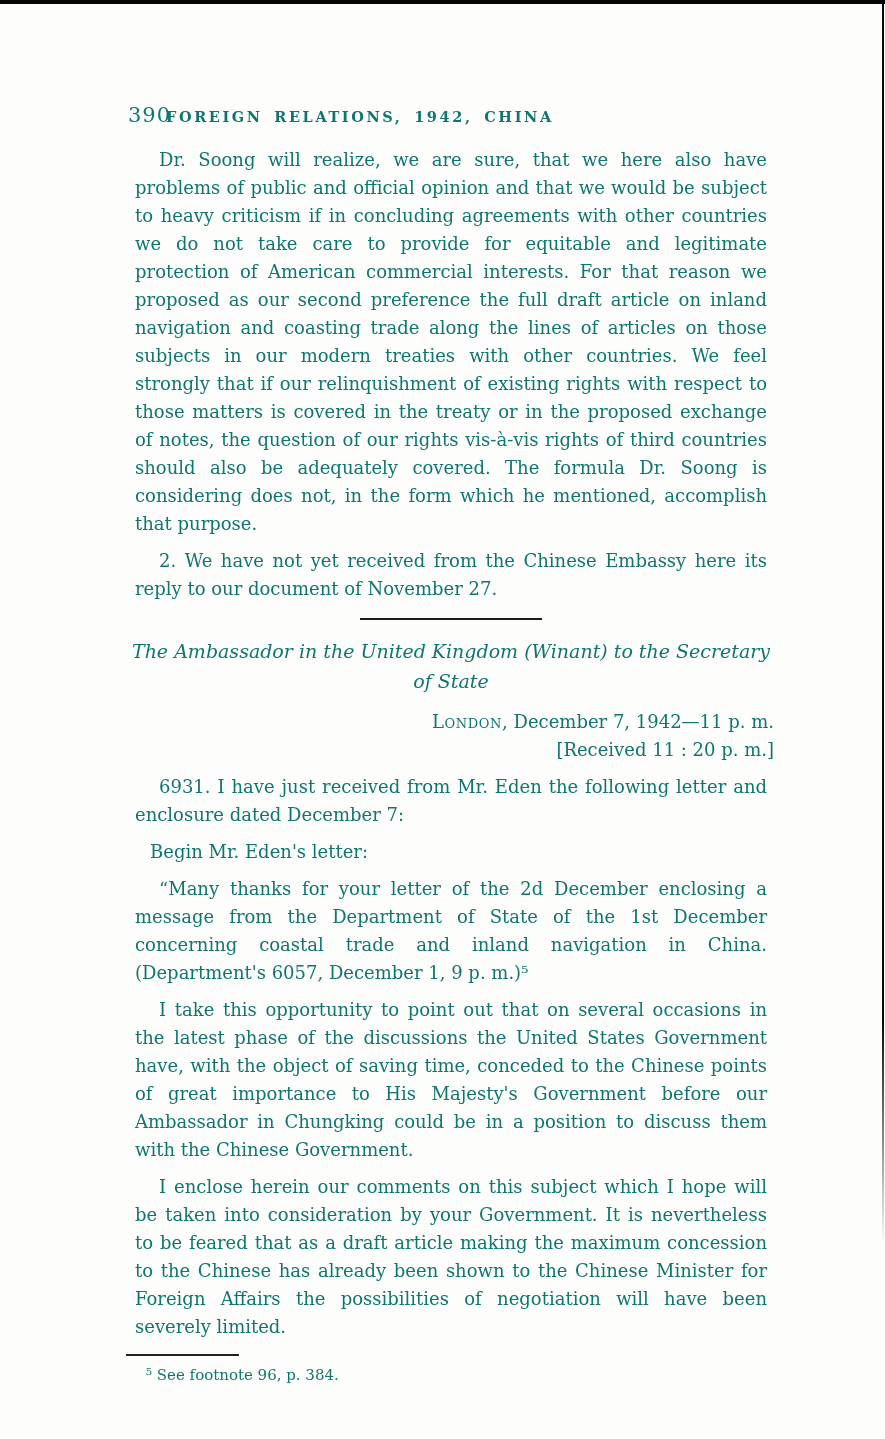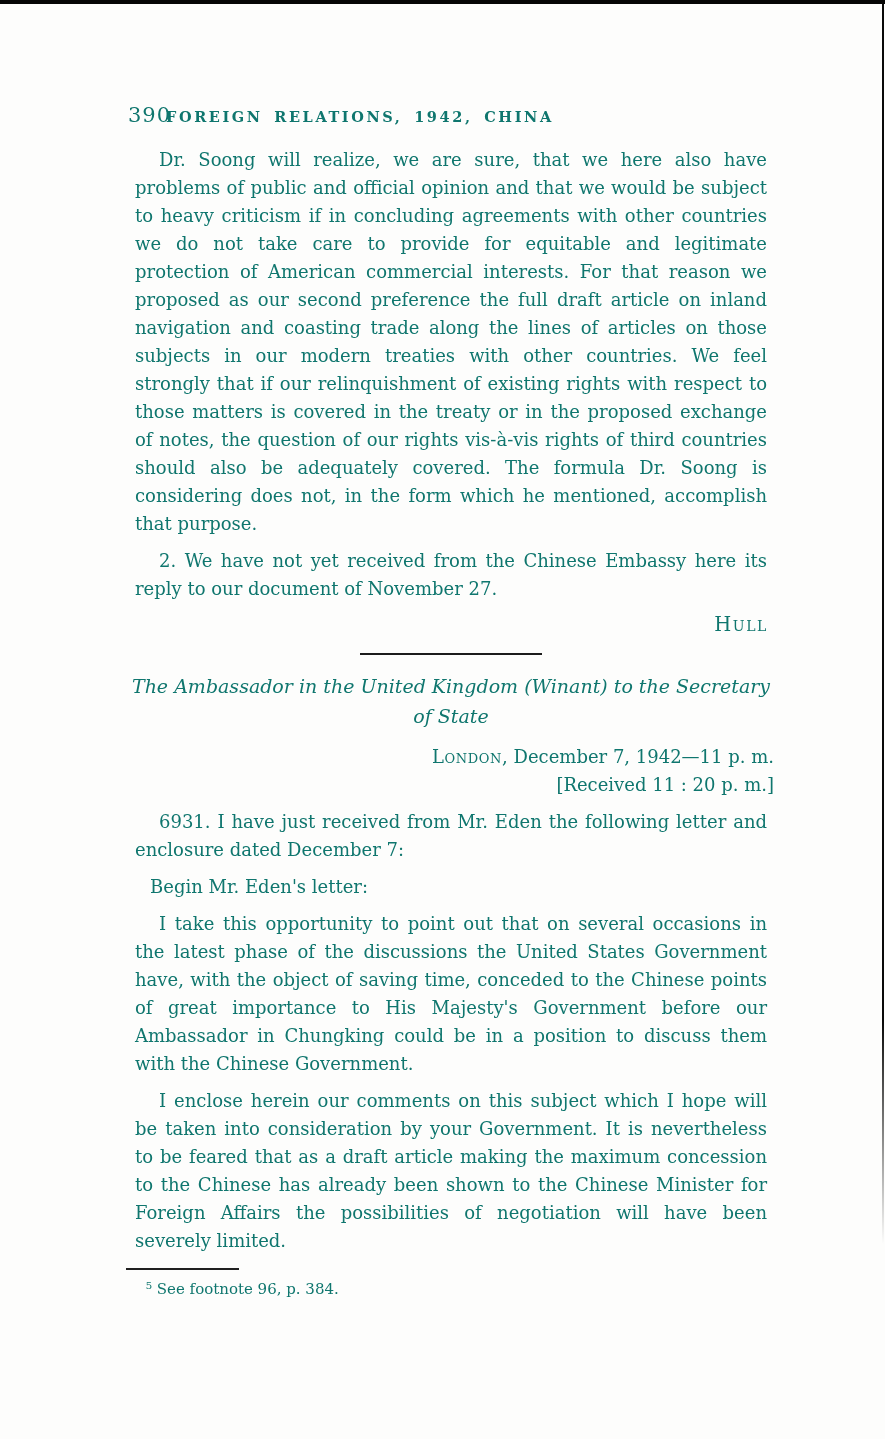--- a/index.html
+++ b/index.html
@@ -44,32 +44,32 @@
   <div class="content">
 
     <header class="running-header">
       <span class="pageno">390</span>
       <span class="runhead">FOREIGN RELATIONS, 1942, CHINA</span>
     </header>
 
     <section>
       <p class="body-par">Dr. Soong will realize, we are sure, that we here also have problems of public and official opinion and that we would be subject to heavy criticism if in concluding agreements with other countries we do not take care to provide for equitable and legitimate protection of American commercial interests. For that reason we proposed as our second preference the full draft article on inland navigation and coasting trade along the lines of articles on those subjects in our modern treaties with other countries. We feel strongly that if our relinquishment of existing rights with respect to those matters is covered in the treaty or in the proposed exchange of notes, the question of our rights vis-à-vis rights of third countries should also be adequately covered. The formula Dr. Soong is considering does not, in the form which he mentioned, accomplish that purpose.</p>
       <p class="body-par">2. We have not yet received from the Chinese Embassy here its reply to our document of November 27.</p>
-      <p class="signature">Hull</p>
     </section>
 
     <div class="divider"></div>
 
     <section>
       <h2 class="doc-heading">The Ambassador in the United Kingdom (Winant) to the Secretary of State</h2>
       <p class="dateline"><span class="smallcaps">London</span><span>, December 7, 1942—11 p. m.</span></p>
       <p class="received">[Received 11 : 20 p. m.]</p>
 
       <p class="body-par">6931. I have just received from Mr. Eden the following letter and enclosure dated December 7:</p>
       <p class="body-par begin-par">Begin Mr. Eden's letter:</p>
+      <p class="body-par">“Many thanks for your letter of the 2d December enclosing a message from the Department of State of the 1st December concerning coastal trade and inland navigation in China. (Department's 6057, December 1, 9 p. m.)⁵</p>
       <p class="body-par">I take this opportunity to point out that on several occasions in the latest phase of the discussions the United States Government have, with the object of saving time, conceded to the Chinese points of great importance to His Majesty's Government before our Ambassador in Chungking could be in a position to discuss them with the Chinese Government.</p>
       <p class="body-par">I enclose herein our comments on this subject which I hope will be taken into consideration by your Government. It is nevertheless to be feared that as a draft article making the maximum concession to the Chinese has already been shown to the Chinese Minister for Foreign Affairs the possibilities of negotiation will have been severely limited.</p>
     </section>
 
     <footer>
       <div class="footnote-rule"></div>
       <p class="footnote">⁵ See footnote 96, p. 384.</p>
     </footer>
 
   </div>

